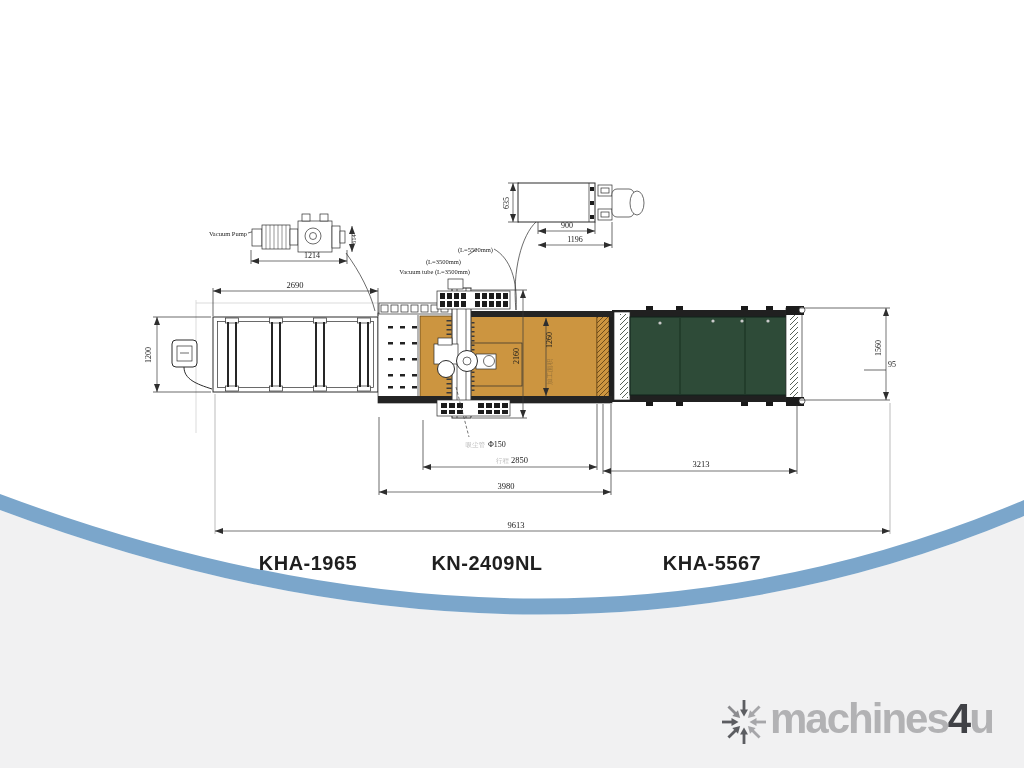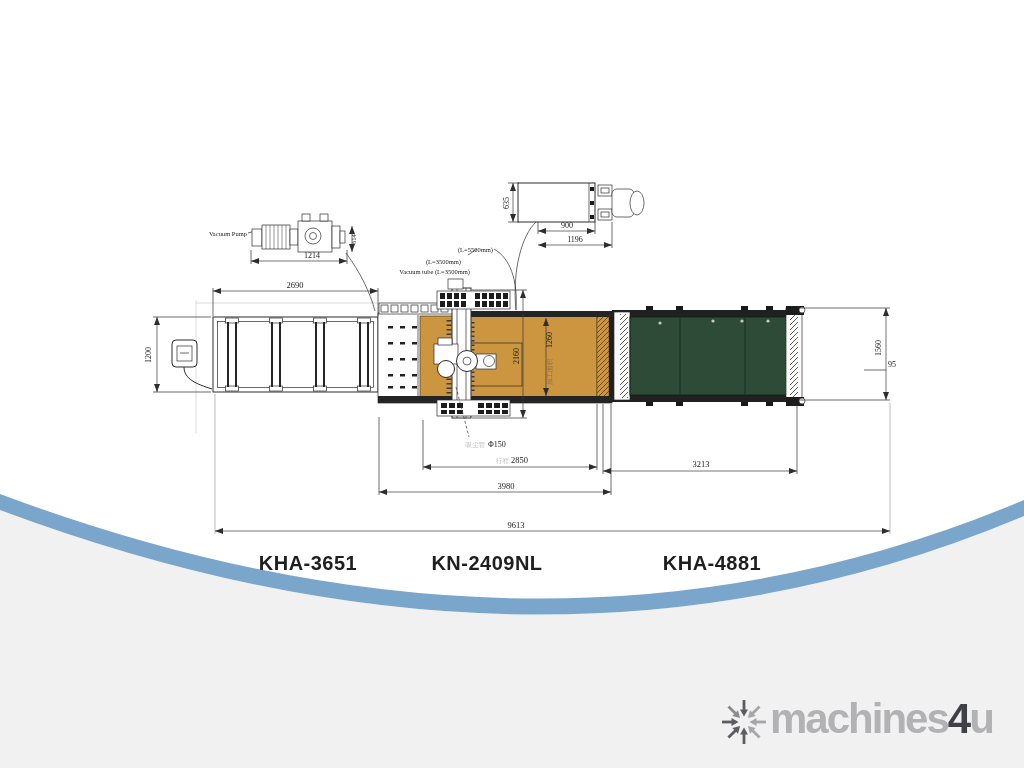--- a/index.html
+++ b/index.html
@@ -378,23 +378,23 @@
   </g>
 
   <g>
     <line class="ext" x1="215" y1="394" x2="215" y2="534"></line>
     <line class="ext" x1="890" y1="403" x2="890" y2="534"></line>
     <line class="dim" x1="215" y1="531" x2="890" y2="531" marker-start="url(#as)" marker-end="url(#ae)"></line>
     <text class="dt" x="516" y="528" text-anchor="middle">9613</text>
   </g>
 </svg>
 
-<div class="model-label" style="left:243px;">KHA-3651</div>
+<div class="model-label" style="left:243px;">KHA-1965</div>
 <div class="model-label" style="left:422px;">KN-2409NL</div>
-<div class="model-label" style="left:647px;">KHA-4881</div>
+<div class="model-label" style="left:647px;">KHA-5567</div>
 
 <div class="logo">
   <svg width="48" height="48" viewBox="0 0 48 48">
     <g transform="rotate(0 24 24)" fill="#5c5d61">
           <rect x="22.6" y="2" width="2.8" height="10"></rect>
           <path d="M20,11.5 L28,11.5 L24,18.5 Z"></path>
         </g>
     <g transform="rotate(45 24 24)" fill="#a6a6a9">
           <rect x="22.6" y="2" width="2.8" height="10"></rect>
           <path d="M20,11.5 L28,11.5 L24,18.5 Z"></path>

